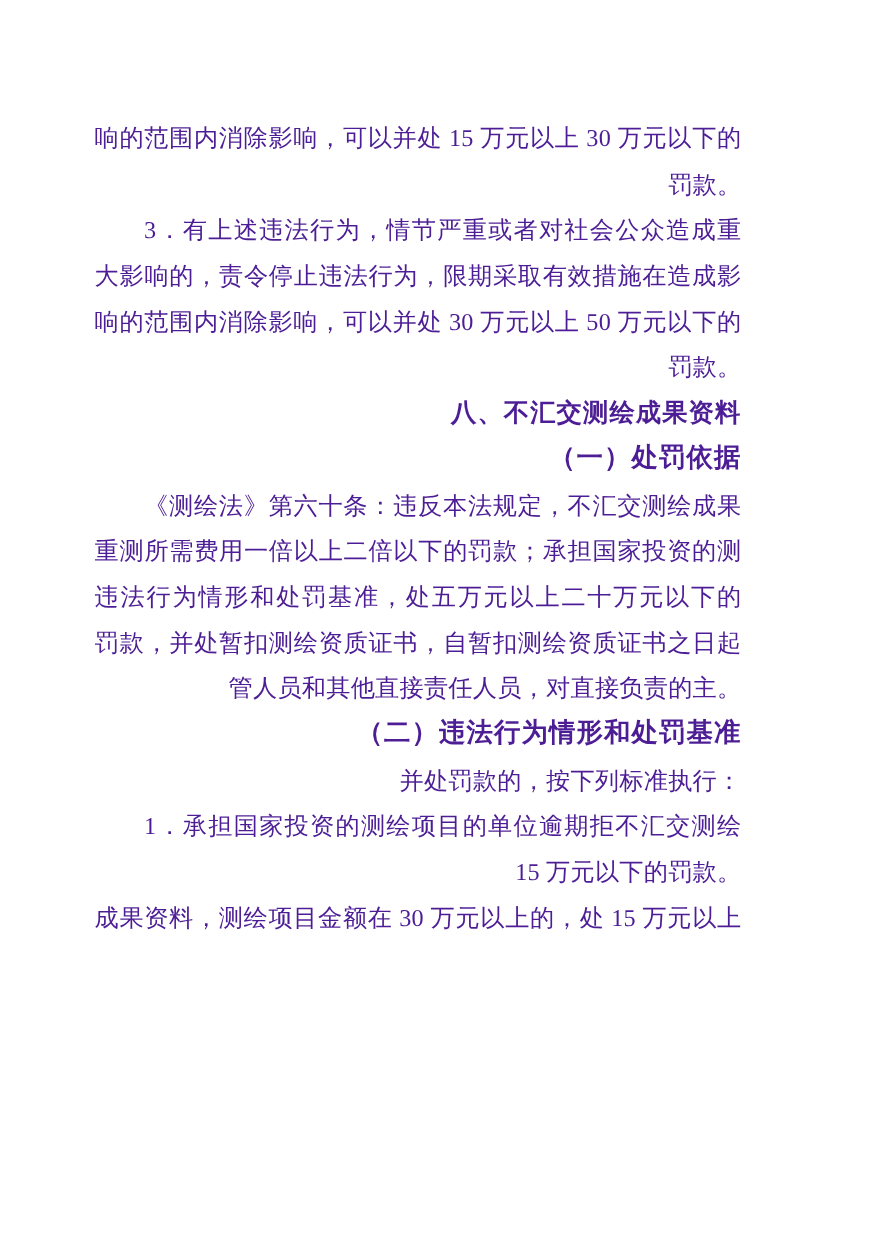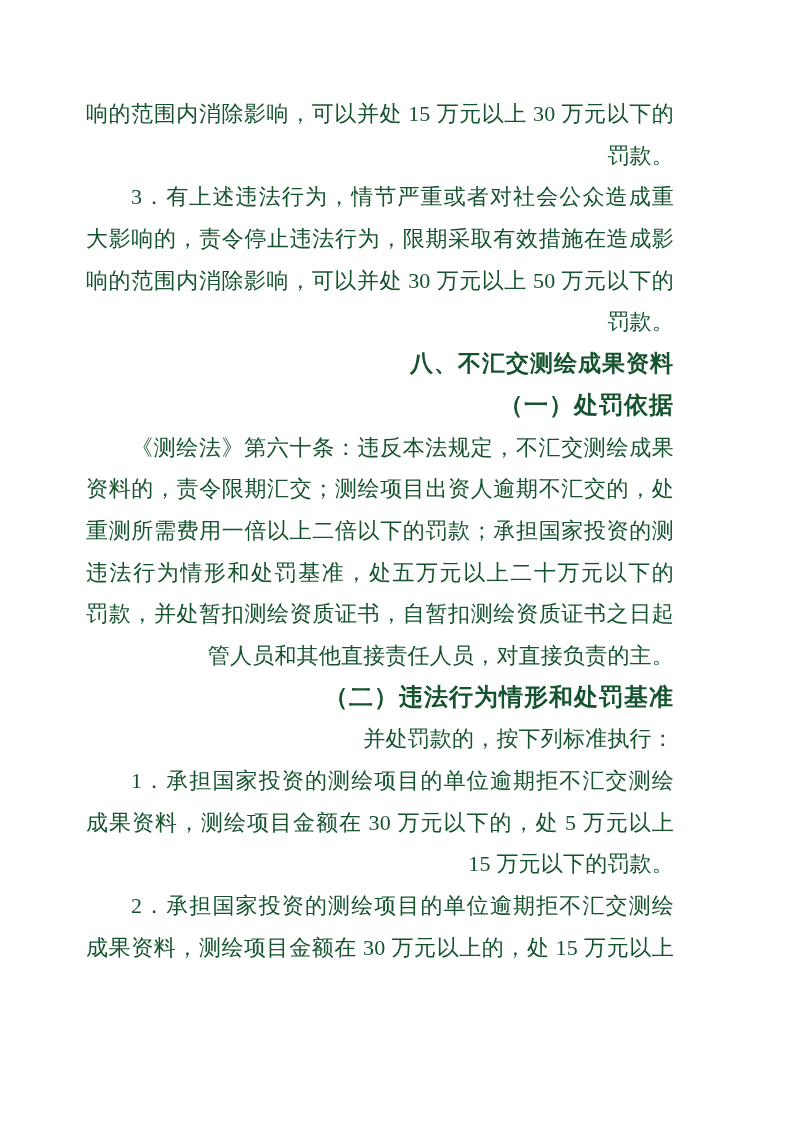--- a/index.html
+++ b/index.html
@@ -8,25 +8,25 @@
   }
   body {
     width: 793px;
     height: 1122px;
     background: #ffffff;
     overflow: hidden;
     font-family: "Liberation Serif", "DejaVu Serif", serif;
   }
   .page {
     position: absolute;
-    left: 0; top: 0;
+    left: 0; top: 12px;
     width: 793px;
     height: 865px;
     background: #ffffff;
-    color: #14532d;
+    color: #4c1d95;
   }
   .text-block {
     position: absolute;
     left: 86px;
     top: 93px;
     width: 588px;
   }
   .ln {
     height: 41.7px;
     line-height: 41.7px;
@@ -66,26 +66,23 @@
   <div class="text-block">
     <div class="ln jf">响的范围内消除影响，可以并处 15 万元以上 30 万元以下的</div>
     <div class="ln">罚款。</div>
     <div class="ln jf ind">3．有上述违法行为，情节严重或者对社会公众造成重</div>
     <div class="ln jf">大影响的，责令停止违法行为，限期采取有效措施在造成影</div>
     <div class="ln jf">响的范围内消除影响，可以并处 30 万元以上 50 万元以下的</div>
     <div class="ln">罚款。</div>
     <div class="ln ind h1">八、不汇交测绘成果资料</div>
     <div class="ln ind h2">（一）处罚依据</div>
     <div class="ln jf ind">《测绘法》第六十条：违反本法规定，不汇交测绘成果</div>
-    <div class="ln jf">资料的，责令限期汇交；测绘项目出资人逾期不汇交的，处</div>
     <div class="ln jf">重测所需费用一倍以上二倍以下的罚款；承担国家投资的测</div>
     <div class="ln jf">违法行为情形和处罚基准，处五万元以上二十万元以下的</div>
     <div class="ln jf">罚款，并处暂扣测绘资质证书，自暂扣测绘资质证书之日起</div>
     <div class="ln">管人员和其他直接责任人员，对直接负责的主。</div>
     <div class="ln ind h2">（二）违法行为情形和处罚基准</div>
     <div class="ln ind">并处罚款的，按下列标准执行：</div>
     <div class="ln jf ind">1．承担国家投资的测绘项目的单位逾期拒不汇交测绘</div>
-    <div class="ln jf">成果资料，测绘项目金额在 30 万元以下的，处 5 万元以上</div>
     <div class="ln">15 万元以下的罚款。</div>
-    <div class="ln jf ind">2．承担国家投资的测绘项目的单位逾期拒不汇交测绘</div>
     <div class="ln jf">成果资料，测绘项目金额在 30 万元以上的，处 15 万元以上</div>
   </div>
 </div>
 
 </body></html>

